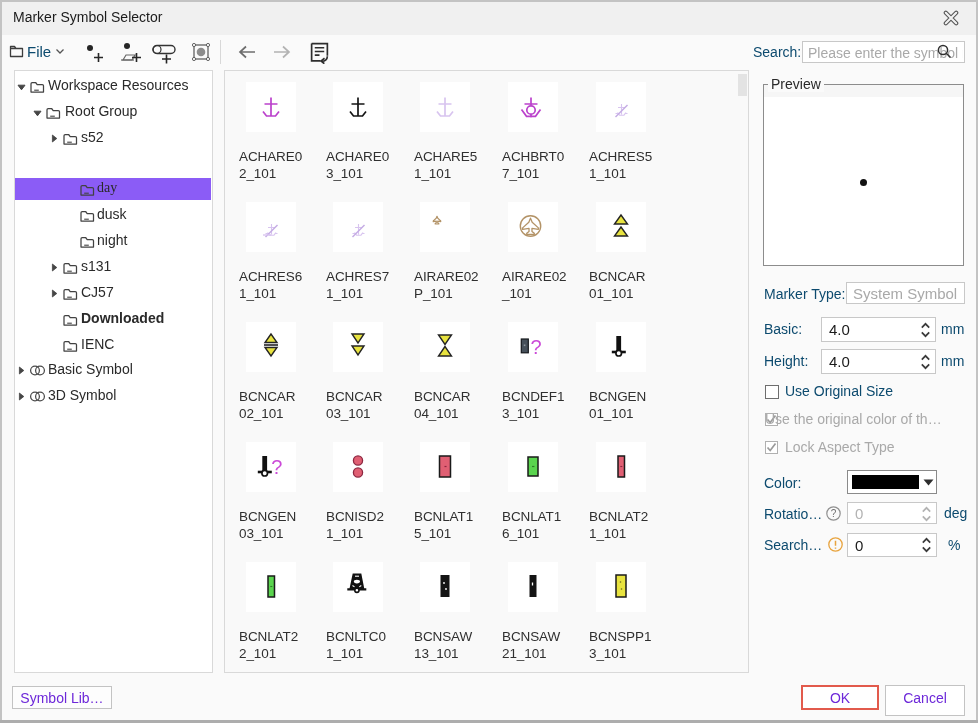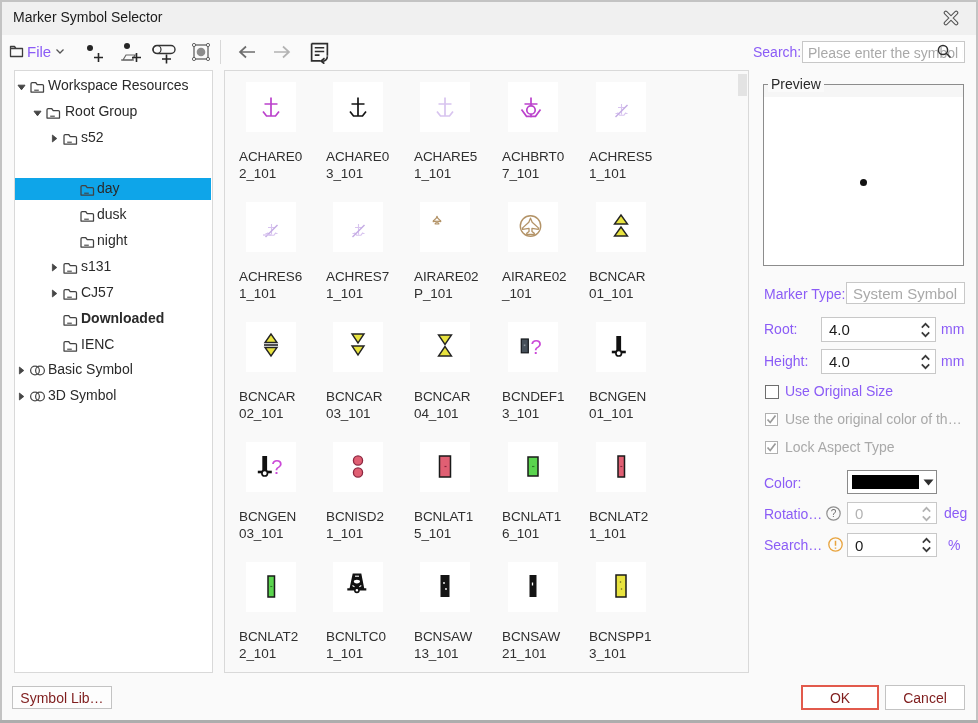--- a/index.html
+++ b/index.html
@@ -7,24 +7,24 @@
 .edge{position:absolute;background:#c3c3c3;z-index:50;}
 .abs{position:absolute;}
 .titlebar{position:absolute;left:2px;top:2px;width:974px;height:33px;background:#f0f0f0;}
 .title{position:absolute;left:13px;top:9px;font-size:14px;color:#1b1b1b;}
 .panel{position:absolute;background:#fff;border:1px solid #d9d9d9;box-sizing:border-box;}
 .cellbox{position:absolute;width:50px;height:50px;background:#fff;}
 .celllab{position:absolute;width:84px;font-size:13.5px;letter-spacing:-0.1px;line-height:17px;color:#303030;}
 .trow{position:absolute;left:1px;width:196px;height:22px;font-size:14px;color:#2a2a2a;white-space:nowrap;}
 .trow .txt{position:absolute;top:2px;}
 .ibox{position:absolute;box-sizing:border-box;background:#fff;border:1px solid #c8c8c8;font-size:15px;color:#1b1b1b;}
-.lab{position:absolute;font-size:14px;color:#8b5cf6;}
+.lab{position:absolute;font-size:14px;color:#0c4a6e;}
 .graytxt{color:#a9a9a9;}
 .lab{white-space:nowrap;}
-.btn{position:absolute;box-sizing:border-box;background:#fdfdfd;border:1px solid #c3c3c3;font-size:14px;color:#7f1d1d;text-align:center;}
+.btn{position:absolute;box-sizing:border-box;background:#fdfdfd;border:1px solid #c3c3c3;font-size:14px;color:#6d28d9;text-align:center;}
 </style></head><body>
 <div class="win">
 
 <div class="titlebar"></div>
 <div class="edge" style="left:0;top:0;width:978px;height:2px"></div>
 <div class="edge" style="left:0;top:0;width:2px;height:723px"></div>
 <div class="edge" style="left:976px;top:0;width:2px;height:723px"></div>
 <div class="edge" style="left:0;top:720px;width:978px;height:3px;background:#adadad"></div>
 <div class="title">Marker Symbol Selector</div>
 <svg class="abs" style="left:943px;top:10px" width="16" height="16" viewBox="0 0 16 16">
@@ -99,21 +99,21 @@
       <div class="trow" style="top:57px;">
         <svg class="abs" style="left:36px;top:7px" width="7" height="9" viewBox="0 0 7 9">
           <path d="M1.4 1 L5.8 4.5 L1.4 8 Z" fill="#464646" stroke="#464646" stroke-width="0.8" stroke-linejoin="round"></path>
         </svg>
         <svg class="abs" style="left:47px;top:5px" width="16" height="14" viewBox="0 0 16 14">
           <path d="M2 12 V3.8 Q2 2.5 3.2 2.5 H6.6 L8.2 4.6 H13.3 Q14.5 4.6 14.5 5.8 V12 Z" fill="none" stroke="#424242" stroke-width="1.25" stroke-linejoin="round"></path>
           <path d="M5.2 10.2 H9.8" stroke="#424242" stroke-width="1.1"></path>
         </svg>
         <div class="txt" style="left:66px;">s52</div>
       </div>
-      <div class="trow" style="top:108px;background:#0ea5e9;">
+      <div class="trow" style="top:108px;background:#8b5cf6;font-family:Liberation Serif, serif;">
         <svg class="abs" style="left:64px;top:5px" width="16" height="14" viewBox="0 0 16 14">
           <path d="M2 12 V3.8 Q2 2.5 3.2 2.5 H6.6 L8.2 4.6 H13.3 Q14.5 4.6 14.5 5.8 V12 Z" fill="none" stroke="#424242" stroke-width="1.25" stroke-linejoin="round"></path>
           <path d="M5.2 10.2 H9.8" stroke="#424242" stroke-width="1.1"></path>
         </svg>
         <div class="txt" style="left:82px;">day</div>
       </div>
       <div class="trow" style="top:134px;">
         <svg class="abs" style="left:64px;top:5px" width="16" height="14" viewBox="0 0 16 14">
           <path d="M2 12 V3.8 Q2 2.5 3.2 2.5 H6.6 L8.2 4.6 H13.3 Q14.5 4.6 14.5 5.8 V12 Z" fill="none" stroke="#424242" stroke-width="1.25" stroke-linejoin="round"></path>
           <path d="M5.2 10.2 H9.8" stroke="#424242" stroke-width="1.1"></path>
@@ -352,42 +352,42 @@
 <svg class="abs" style="left:936px;top:43px" width="17" height="17" viewBox="0 0 17 17">
 <circle cx="7" cy="7" r="4.6" fill="none" stroke="#2f2f2f" stroke-width="1.5"></circle>
 <path d="M10.5 10.5 L14.5 14.5" stroke="#2f2f2f" stroke-width="1.5"></path>
     </svg>
 <div class="abs" style="left:763px;top:84px;width:201px;height:182px;box-sizing:border-box;border:1px solid #8c8c8c;background:#fff"></div>
 <div class="abs" style="left:764px;top:85px;width:199px;height:12px;background:#f6f6f6"></div>
 <div class="abs" style="left:768px;top:76px;background:#fafafa;padding:0 3px;font-size:14px;color:#2a2a2a">Preview</div>
 <div class="abs" style="left:860px;top:179px;width:7px;height:7px;border-radius:50%;background:#111"></div>
 <div class="lab" style="left:764px;top:286px">Marker Type:</div>
 <div class="ibox graytxt" style="left:846px;top:282px;width:119px;height:22px;padding:2px 0 0 6px;font-size:15px;color:#a9a9a9">System Symbol</div>
-<div class="lab" style="left:764px;top:321px">Root:</div>
+<div class="lab" style="left:764px;top:321px">Basic:</div>
 <div class="ibox" style="left:821px;top:317px;width:115px;height:25px;padding:3px 0 0 7px">4.0</div>
 <svg class="abs" style="left:919px;top:322px" width="13" height="16" viewBox="0 0 13 16">
       <path d="M2.8 5.6 L6.5 1.8 L10.2 5.6" fill="none" stroke="#3a3a3a" stroke-width="1.7"></path>
       <path d="M2.8 10.4 L6.5 14.2 L10.2 10.4" fill="none" stroke="#3a3a3a" stroke-width="1.7"></path>
     </svg>
 <div class="lab" style="left:941px;top:321px">mm</div>
 <div class="lab" style="left:764px;top:353px">Height:</div>
 <div class="ibox" style="left:821px;top:349px;width:115px;height:25px;padding:3px 0 0 7px">4.0</div>
 <svg class="abs" style="left:919px;top:354px" width="13" height="16" viewBox="0 0 13 16">
       <path d="M2.8 5.6 L6.5 1.8 L10.2 5.6" fill="none" stroke="#3a3a3a" stroke-width="1.7"></path>
       <path d="M2.8 10.4 L6.5 14.2 L10.2 10.4" fill="none" stroke="#3a3a3a" stroke-width="1.7"></path>
     </svg>
 <div class="lab" style="left:941px;top:353px">mm</div>
 <div class="abs" style="left:765px;top:385px;width:14px;height:14px;box-sizing:border-box;border:1px solid #6e6e6e;background:#fff"></div>
 <div class="lab" style="left:785px;top:383px">Use Original Size</div>
 <div class="abs" style="left:765px;top:413px;width:13px;height:13px;box-sizing:border-box;border:1px solid #b0b0b0;background:#fff">
       <svg width="11" height="11" viewBox="0 0 11 11" style="display:block">
         <path d="M1.5 5.5 L4.2 8.5 L9.5 1.5" fill="none" stroke="#9a9a9a" stroke-width="1.7"></path>
       </svg>
     </div>
-<div class="lab graytxt" style="left:785px;top:411px">Use the original color of th…</div>
+<div class="lab graytxt" style="left:765px;top:411px">Use the original color of th…</div>
 <div class="abs" style="left:765px;top:441px;width:13px;height:13px;box-sizing:border-box;border:1px solid #b0b0b0;background:#fff">
       <svg width="11" height="11" viewBox="0 0 11 11" style="display:block">
         <path d="M1.5 5.5 L4.2 8.5 L9.5 1.5" fill="none" stroke="#9a9a9a" stroke-width="1.7"></path>
       </svg>
     </div>
 <div class="lab graytxt" style="left:785px;top:439px">Lock Aspect Type</div>
 <div class="lab" style="left:764px;top:475px">Color:</div>
 <div class="ibox" style="left:847px;top:470px;width:90px;height:24px;border-color:#8a8a8a"></div>
 <div class="abs" style="left:852px;top:475px;width:67px;height:14px;background:#000"></div>
 <svg class="abs" style="left:923px;top:479px" width="11" height="7" viewBox="0 0 11 7">
@@ -410,13 +410,13 @@
 <path d="M7.5 3.8 V8.8 M7.5 10.5 V11.8" stroke="#e8a33d" stroke-width="1.5"></path>
     </svg>
 <div class="ibox" style="left:847px;top:533px;width:90px;height:24px;padding:3px 0 0 7px">0</div>
 <svg class="abs" style="left:920px;top:537px" width="13" height="16" viewBox="0 0 13 16">
       <path d="M2.8 5.6 L6.5 1.8 L10.2 5.6" fill="none" stroke="#3a3a3a" stroke-width="1.7"></path>
       <path d="M2.8 10.4 L6.5 14.2 L10.2 10.4" fill="none" stroke="#3a3a3a" stroke-width="1.7"></path>
     </svg>
 <div class="lab" style="left:948px;top:537px">%</div>
 <div class="btn" style="left:12px;top:686px;width:100px;height:23px;padding-top:3px">Symbol Lib…</div>
 <div class="btn" style="left:801px;top:685px;width:78px;height:25px;border:2px solid #e25a4c;padding-top:3px;background:#fff">OK</div>
-<div class="btn" style="left:885px;top:685px;width:80px;height:25px;padding-top:4px;background:#fff">Cancel</div>
+<div class="btn" style="left:885px;top:685px;width:80px;height:31px;padding-top:4px;background:#fff">Cancel</div>
 </div>
 </body></html>

